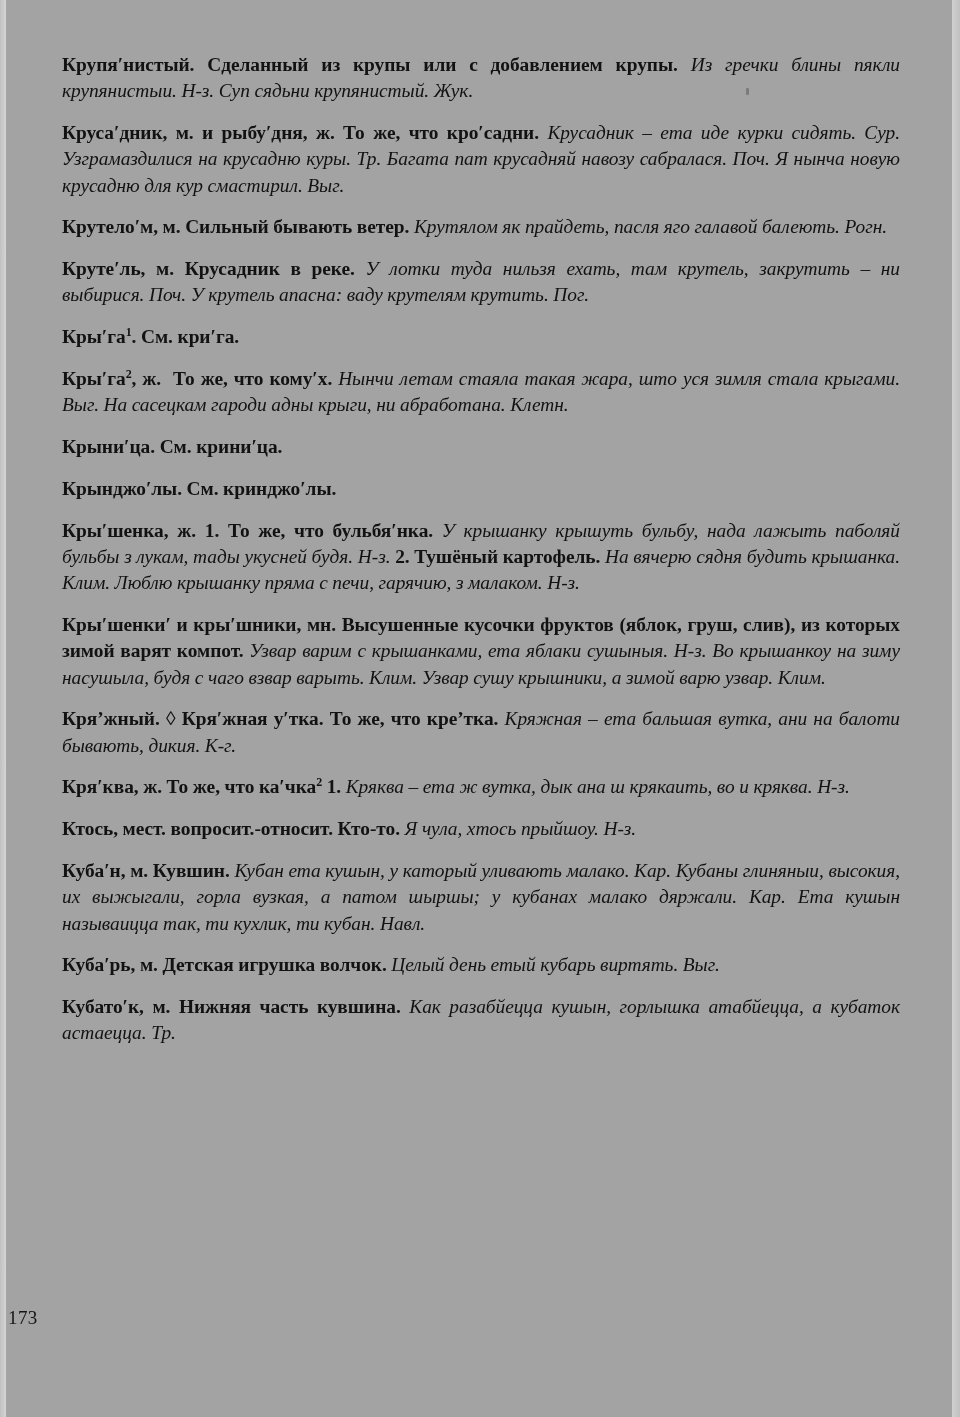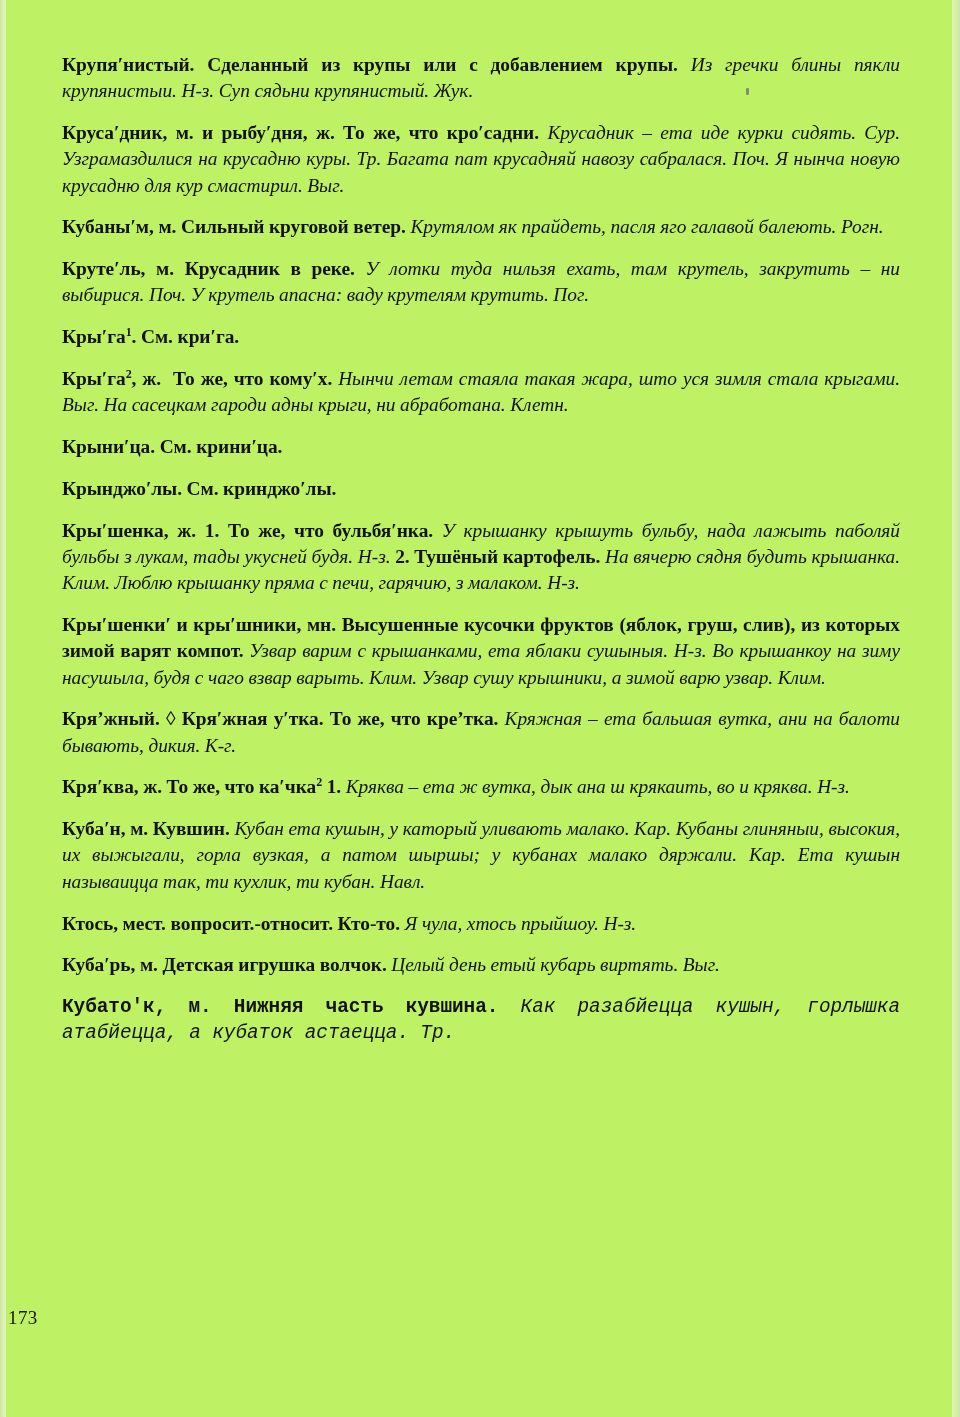--- a/index.html
+++ b/index.html
@@ -11,21 +11,21 @@
   body {
     font-family: "Liberation Serif", "DejaVu Serif", serif;
     color: #121212;
   }
 
   .page {
     position: relative;
     width: 960px;
     height: 1417px;
     margin: 0 auto;
-    background: #bef264;
+    background: #a3a3a3;
     overflow: hidden;
     box-sizing: border-box;
   }
 
   
   .scan-edge-left {
     position: absolute;
     left: 0; top: 0;
     width: 6px; height: 100%;
     background: linear-gradient(to right, #d9d9d9, #fdfdfd);
@@ -59,21 +59,21 @@
   .entry {
     margin: 0 0 15.5px 0;
     font-size: 19.4px;
     line-height: 1.355;
     text-align: justify;
     text-justify: inter-word;
     hyphens: manual;
     letter-spacing: -0.05px;
     word-spacing: -0.2px;
   }
-  .entry:last-child { margin-bottom: 0; font-family: Liberation Mono, monospace; }
+  .entry:last-child { margin-bottom: 0; }
 
   
   .entry b {
     font-weight: 700;
   }
   
   .entry i {
     font-style: italic;
   }
   .entry sup {
@@ -100,31 +100,31 @@
 <div class="page">
 
   <div class="scan-edge-left"></div>
   <div class="scan-edge-right"></div>
   <div class="scan-speck" style="left:746px; top:88px;"></div>
 
   <div class="textblock" id="entry-list">
 
   <p class="entry"><b>Крупя′нистый. Сделанный из крупы или с добавлением крупы.</b> <i>Из гречки блины пякли крупянистыи. Н-з. Суп сядьни крупянистый. Жук.</i></p>
       <p class="entry"><b>Круса′дник, м. и рыбу′дня, ж. То же, что кро′садни.</b> <i>Крусадник – ета иде курки сидять. Сур. Узграмаздилися на крусадню куры. Тр. Багата пат крусадняй навозу сабралася. Поч. Я нынча новую крусадню для кур смастирил. Выг.</i></p>
-      <p class="entry"><b>Кубаны′м, м. Сильный круговой ветер.</b> <i>Крутялом як прайдеть, пасля яго галавой балеють. Рогн.</i></p>
+      <p class="entry"><b>Крутело′м, м. Сильный бывають ветер.</b> <i>Крутялом як прайдеть, пасля яго галавой балеють. Рогн.</i></p>
       <p class="entry"><b>Круте′ль, м. Крусадник в реке.</b> <i>У лотки туда нильзя ехать, там крутель, закрутить – ни выбирися. Поч. У крутель апасна: ваду крутелям крутить. Пог.</i></p>
       <p class="entry"><b>Кры′га<sup>1</sup>. См. кри′га.</b></p>
       <p class="entry"><b>Кры′га<sup>2</sup>, ж.&nbsp; То же, что кому′х.</b> <i>Нынчи летам стаяла такая жара, што уся зимля стала крыгами. Выг. На сасецкам гароди адны крыги, ни абработана. Клетн.</i></p>
       <p class="entry"><b>Крыни′ца. См. крини′ца.</b></p>
       <p class="entry"><b>Крынджо′лы. См. кринджо′лы.</b></p>
       <p class="entry"><b>Кры′шенка, ж. 1. То же, что бульбя′нка.</b> <i>У крышанку крышуть бульбу, нада лажыть паболяй бульбы з лукам, тады укусней будя. Н-з.</i> <b>2. Тушёный картофель.</b> <i>На вячерю сядня будить крышанка. Клим. Люблю крышанку пряма с печи, гарячию, з малаком. Н-з.</i></p>
       <p class="entry"><b>Кры′шенки′ и кры′шники, мн. Высушенные кусочки фруктов (яблок, груш, слив), из которых зимой варят компот.</b> <i>Узвар варим с крышанками, ета яблаки сушыныя. Н-з. Во крышанкоу на зиму насушыла, будя с чаго взвар варыть. Клим. Узвар сушу крышники, а зимой варю узвар. Клим.</i></p>
       <p class="entry"><b>Кря’жный. ◊ Кря′жная у′тка. То же, что кре’тка.</b> <i>Кряжная – ета бальшая вутка, ани на балоти бывають, дикия. К-г.</i></p>
       <p class="entry"><b>Кря′ква, ж. То же, что ка′чка<sup>2</sup> 1.</b> <i>Кряква – ета ж вутка, дык ана ш крякаить, во и кряква. Н-з.</i></p>
+      <p class="entry"><b>Ктось, мест. вопросит.-относит. Кто-то.</b> <i>Я чула, хтось прыйшоу. Н-з.</i></p>
       <p class="entry"><b>Куба′н, м. Кувшин.</b> <i>Кубан ета кушын, у каторый уливають малако. Кар. Кубаны глиняныи, высокия, их выжыгали, горла вузкая, а патом шыршы; у кубанах малако дяржали. Кар. Ета кушын называицца так, ти кухлик, ти кубан. Навл.</i></p>
-      <p class="entry"><b>Ктось, мест. вопросит.-относит. Кто-то.</b> <i>Я чула, хтось прыйшоу. Н-з.</i></p>
       <p class="entry"><b>Куба′рь, м. Детская игрушка волчок.</b> <i>Целый день етый кубарь виртять. Выг.</i></p>
       <p class="entry"><b>Кубато′к, м. Нижняя часть кувшина.</b> <i>Как разабйецца кушын, горлышка атабйецца, а кубаток астаецца. Тр.</i></p>
     </div>
 
   <div class="folio">173</div>
 
 </div>
 
 </body></html>

